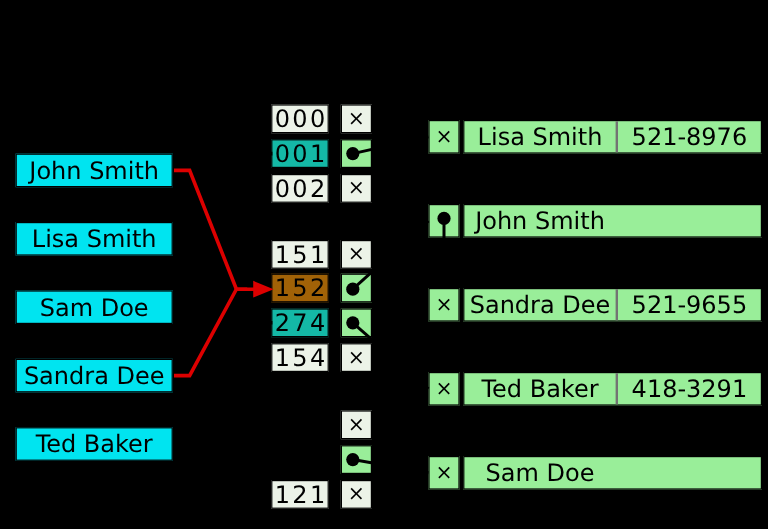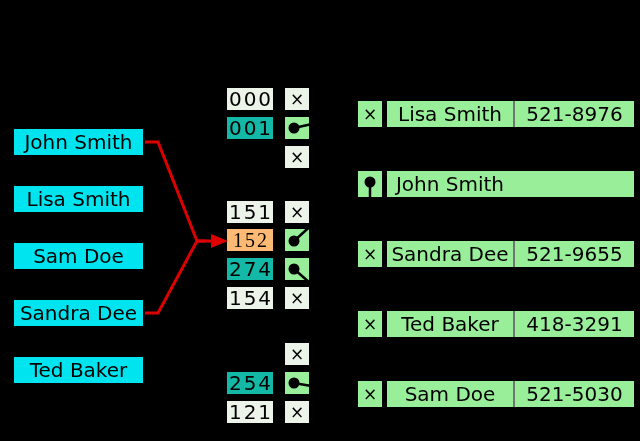--- a/index.html
+++ b/index.html
@@ -7,21 +7,21 @@
   #canvas{position:relative;width:640px;height:441px;background:#000000;overflow:hidden;
           font-family:"DejaVu Sans","Liberation Sans",sans-serif;}
   .cell{position:absolute;display:flex;align-items:center;justify-content:center;
         color:#000;box-sizing:border-box;border:1px solid #000;}
   .key-box{left:13px;width:131px;height:28px;background:#00E4F0;font-size:20px;}
   .k0{top:128px}.k1{top:185px}.k2{top:242px}.k3{top:299px}.k4{top:356px}
   .idx{left:226px;width:48px;height:24px;font-size:20px;letter-spacing:2px;padding-left:2px;}
   .slot{left:284px;width:26px;height:24px;font-size:17px;}
   .bg-light{background:#ECF3E8;}
   .bg-lav{background:#14b8a6;}
-  .bg-red{background:#fdba74;font-family:Liberation Serif, serif;}
+  .bg-red{background:#a16207;}
   .bg-green{background:#99EE99;}
   .r0{top:87px}.r1{top:116px}.r2{top:145px}
   .r3{top:200px}.r4{top:228px}.r5{top:257px}.r6{top:286px}
   .r7{top:342px}.r8{top:371px}.r9{top:400px}
   .entry-null{left:357px;width:26px;height:28px;background:#99EE99;font-size:17px;}
   .entry-main{position:absolute;left:386px;width:249px;height:28px;background:#99EE99;
               display:flex;box-sizing:border-box;border:1px solid #000;}
   .entry-name{width:126px;display:flex;align-items:center;justify-content:center;
               font-size:20px;color:#000;box-sizing:border-box;}
   .entry-phone{flex:1;display:flex;align-items:center;justify-content:center;
@@ -42,33 +42,33 @@
   <div class="cell key-box k0">John Smith</div>
   <div class="cell key-box k1">Lisa Smith</div>
   <div class="cell key-box k2">Sam Doe</div>
   <div class="cell key-box k3">Sandra Dee</div>
   <div class="cell key-box k4">Ted Baker</div>
 
   <div class="cell idx bg-light r0">000</div>
   <div class="cell slot bg-light r0">×</div>
   <div class="cell idx bg-lav r1">001</div>
   <div class="cell slot bg-green r1"></div>
+  <div class="cell idx bg-light r2">002</div>
   <div class="cell slot bg-light r2">×</div>
 
   <div class="cell idx bg-light r3">151</div>
   <div class="cell slot bg-light r3">×</div>
   <div class="cell idx bg-red r4">152</div>
   <div class="cell slot bg-green r4"></div>
   <div class="cell idx bg-lav r5">274</div>
   <div class="cell slot bg-green r5"></div>
   <div class="cell idx bg-light r6">154</div>
   <div class="cell slot bg-light r6">×</div>
 
   <div class="cell slot bg-light r7">×</div>
-  <div class="cell idx bg-lav r8">254</div>
   <div class="cell slot bg-green r8"></div>
   <div class="cell idx bg-light r9">121</div>
   <div class="cell slot bg-light r9">×</div>
 
   <div class="cell entry-null e0">×</div>
   <div class="entry-main e0">
     <div class="entry-name">Lisa Smith</div>
     <div class="entry-phone">521-8976</div>
   </div>
 
@@ -85,21 +85,20 @@
 
   <div class="cell entry-null e3">×</div>
   <div class="entry-main e3">
     <div class="entry-name">Ted Baker</div>
     <div class="entry-phone">418-3291</div>
   </div>
 
   <div class="cell entry-null e4">×</div>
   <div class="entry-main e4">
     <div class="entry-name">Sam Doe</div>
-    <div class="entry-phone">521-5030</div>
   </div>
 
   <svg id="overlay" viewBox="0 0 640 441" xmlns="http://www.w3.org/2000/svg">
 
     <polyline class="arrow-hidden" points="145,199 158,199 197,128 227,128"></polyline>
     <polyline class="arrow-hidden" points="145,256 158,256 197,383 227,383"></polyline>
     <polyline class="arrow-hidden" points="145,370 158,370 197,269 227,269"></polyline>
 
     <polyline class="arrow-red" points="145,142 158,142 197,241 212,241"></polyline>
     <polyline class="arrow-red" points="145,313 158,313 197,241 206,241"></polyline>

